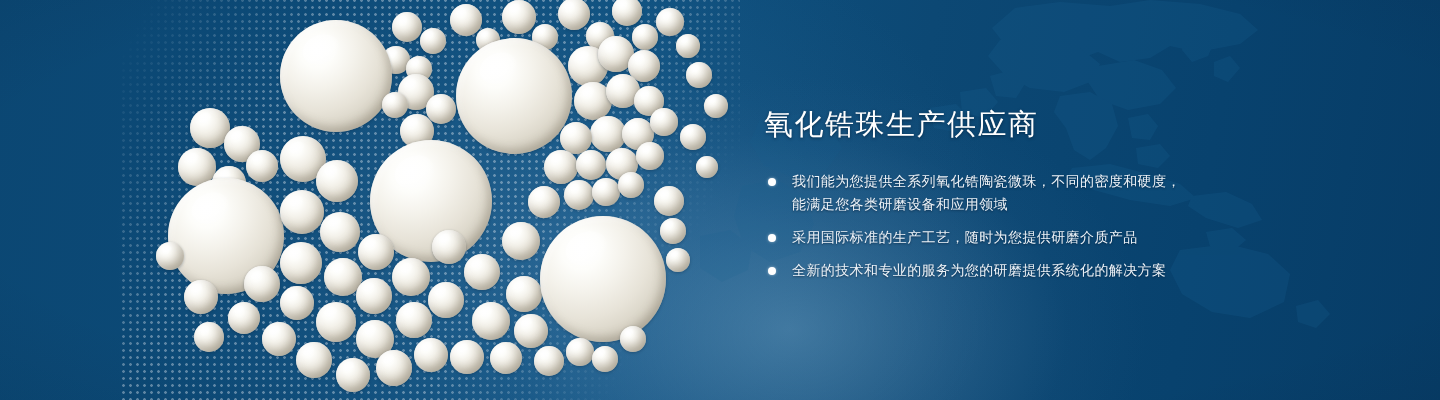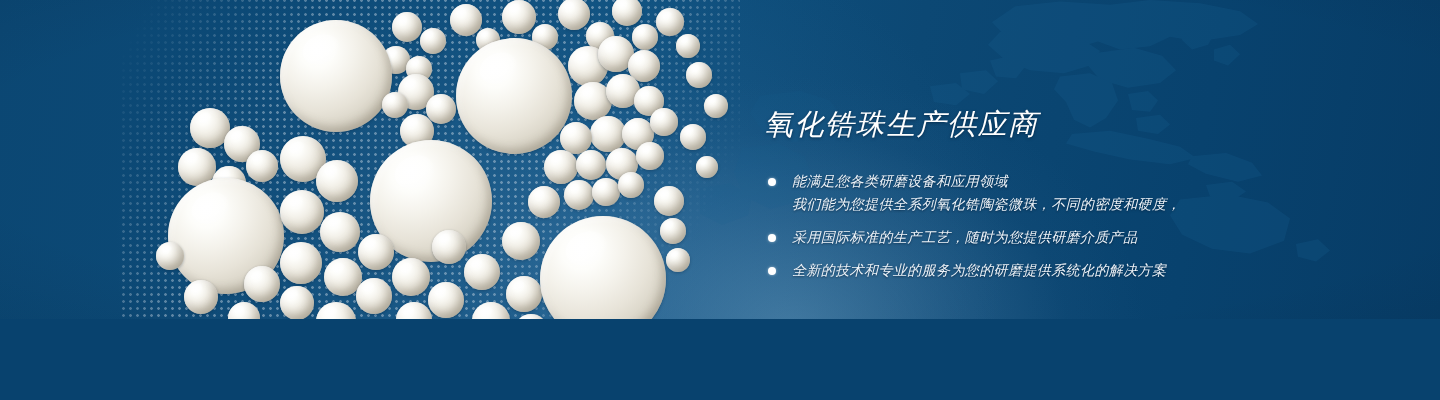--- a/index.html
+++ b/index.html
@@ -7,24 +7,23 @@
     padding: 0;
     background: #08426e;
   }
   body {
     font-family: "DejaVu Sans", "Liberation Sans", sans-serif;
   }
 
   #banner {
     position: relative;
     width: 1440px;
-    height: 319px;
+    height: 400px;
     overflow: hidden;
     background: #404040;
-    font-style: italic;
   }
 
   
   .bg-base {
     position: absolute;
     inset: 0;
     background:
       radial-gradient(ellipse 420px 300px at 790px 330px,
                       rgba(110,160,195,0.50) 0%,
                       rgba(90,140,180,0.28) 38%,
@@ -324,22 +323,22 @@
   </div>
 
   <div class="copy">
 
     <h1 class="headline">氧化锆珠生产供应商</h1>
 
     <ul class="points">
 
       <li class="point">
         <span class="bullet-dot"></span>
+        <span class="point-line">我们能为您提供全系列氧化锆陶瓷微珠，不同的密度和硬度，</span>
         <span class="point-line">能满足您各类研磨设备和应用领域</span>
-        <span class="point-line">我们能为您提供全系列氧化锆陶瓷微珠，不同的密度和硬度，</span>
       </li>
 
       <li class="point">
         <span class="bullet-dot"></span>
         <span class="point-line">采用国际标准的生产工艺，随时为您提供研磨介质产品</span>
       </li>
 
       <li class="point">
         <span class="bullet-dot"></span>
         <span class="point-line">全新的技术和专业的服务为您的研磨提供系统化的解决方案</span>

